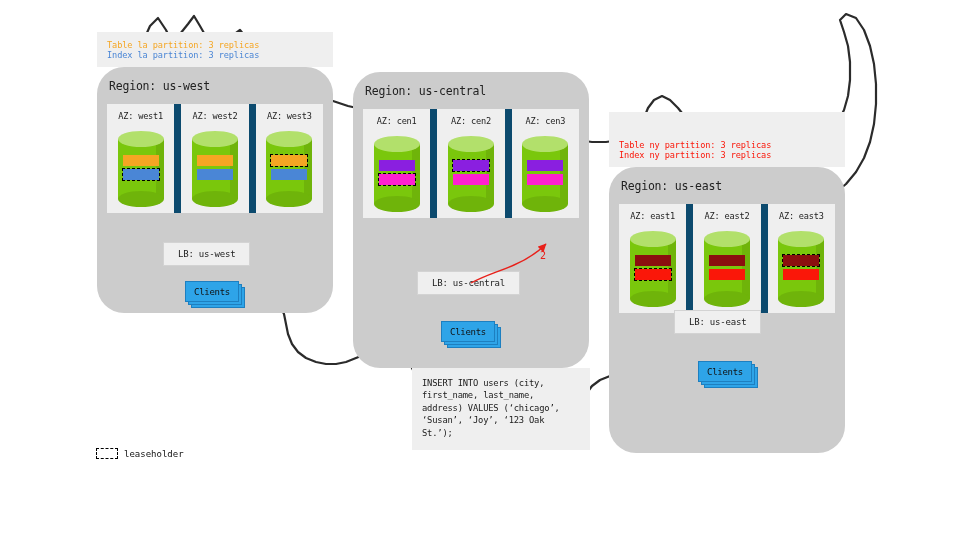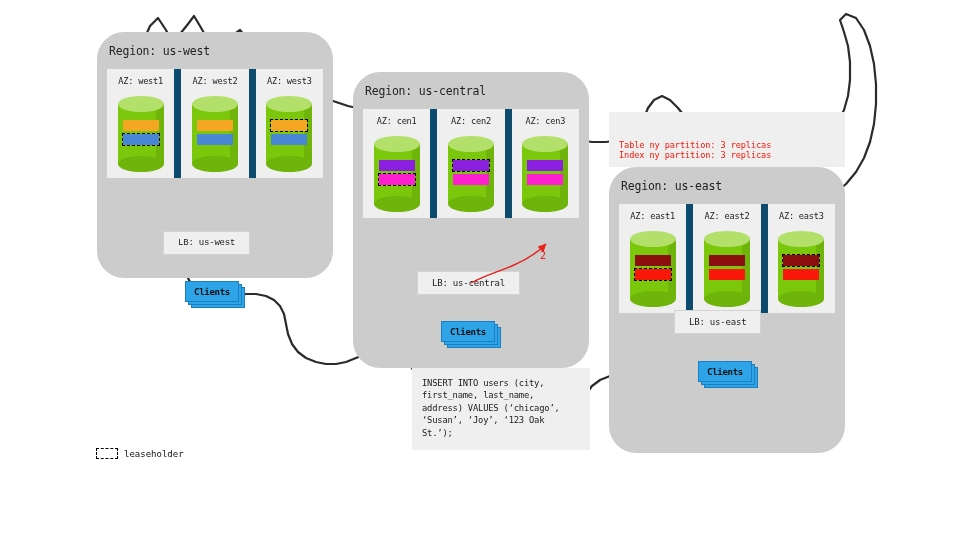--- a/index.html
+++ b/index.html
@@ -97,21 +97,20 @@
     white-space: nowrap;
     z-index: 6;
     letter-spacing: -0.2px;
   }
 
   
   .clients {
     position: absolute;
     width: 80px; height: 24px;
     z-index: 5;
-    font-weight: bold;
   }
   .clients .sheet {
     position:absolute; width:54px; height:21px;
     background:#2ea4e8; border:1px solid #1d7fc0;
   }
   .clients .s3 { left:6px; top:6px; }
   .clients .s2 { left:3px; top:3px; }
   .clients .s1 { left:0px; top:0px; }
   .clients .lbl {
     position:absolute; left:0; top:0; width:54px; height:21px;
@@ -179,20 +178,24 @@
              L356,358 L346,362 L336,364 L326,364 L316,362 L306,358
              L298,352 L292,344 L288,334 L286,324 L284,314 L280,306
              L274,300 L266,296 L256,294 L246,294 L236,296 L226,298
              L216,298 L206,296 L198,292 L192,286 L188,278 L186,268
              L186,258 L184,248 L180,240 L174,234 L166,230 L156,228
              L146,226 L138,222 L132,216 L126,208 L120,198 L114,186 Z" fill="none" stroke="#2b2b2b" stroke-width="2.2" stroke-linejoin="round" stroke-linecap="round"></path>
   </svg>
 
   <div id="regions-host">
       <div class="region-panel" style="left: 97px; top: 32px; width: 236px;">
+        <div class="panel-header">
+          <div class="hdr-line" style="color: rgb(245, 166, 35);">Table la partition: 3 replicas</div>
+          <div class="hdr-line" style="color: rgb(74, 134, 214);">Index la partition: 3 replicas</div>
+        </div>
         <div class="panel-body" style="height: 246px;">
           <div class="region-title">Region: us-west</div>
           <div class="az-strip">
             <div class="az-cell">
               <div class="az-label">AZ: west1</div>
               <div class="cyl">
                 <div class="body"></div>
                 <div class="shade"></div>
                 <div class="bottom"></div>
                 <div class="top"></div>
@@ -343,21 +346,21 @@
   <svg id="arrow-svg" viewBox="0 0 960 540" xmlns="http://www.w3.org/2000/svg">
     <defs>
       <marker id="ah" markerWidth="7" markerHeight="7" refX="5.6" refY="3" orient="auto">
         <path d="M0,0 L6,3 L0,6 z" fill="#e8201a"></path>
       </marker>
     </defs>
     <path d="M471,283 C486,275 498,272 514,265 C528,259 538,252 546,244" fill="none" stroke="#e8201a" stroke-width="1.4" marker-end="url(#ah)"></path>
   </svg>
   <div class="arrow-num" style="left:540px; top:250px;">2</div>
 
-<div class="lb-box" style="left: 163px; top: 231px; font-family: Liberation Mono, monospace;">LB: us-west</div>
+<div class="lb-box" style="left: 163px; top: 242px;">LB: us-west</div>
     <div class="clients" style="left: 185px; top: 281px;">
       <div class="sheet s3"></div>
       <div class="sheet s2"></div>
       <div class="sheet s1"></div>
       <div class="lbl">Clients</div>
     </div>
     <div class="lb-box" style="left: 417px; top: 271px;">LB: us-central</div>
     <div class="clients" style="left: 441px; top: 321px;">
       <div class="sheet s3"></div>
       <div class="sheet s2"></div>

